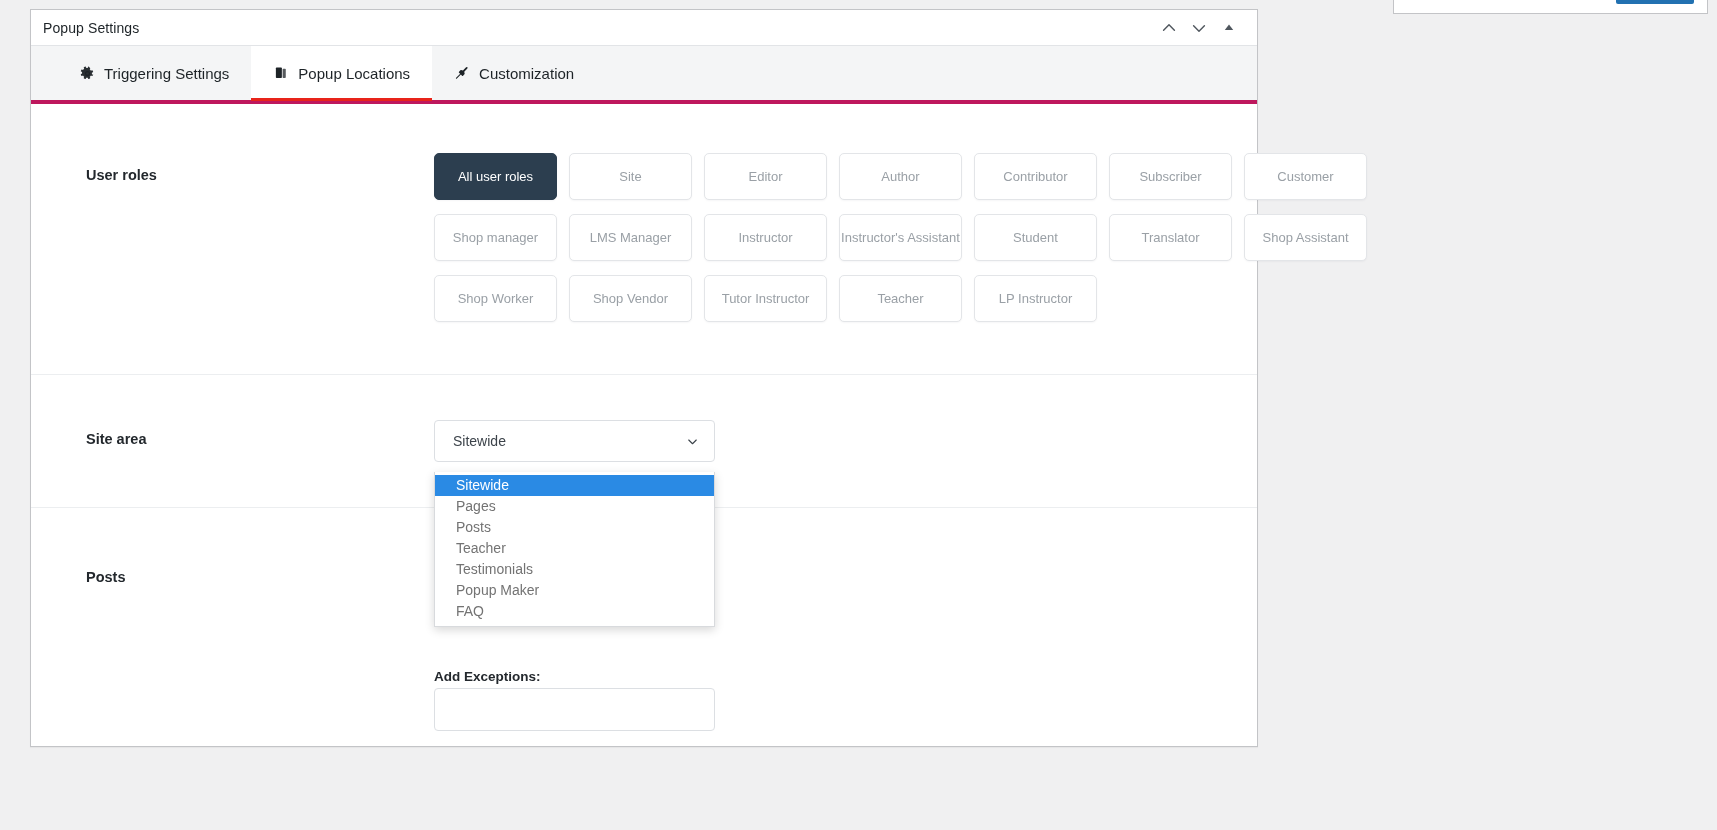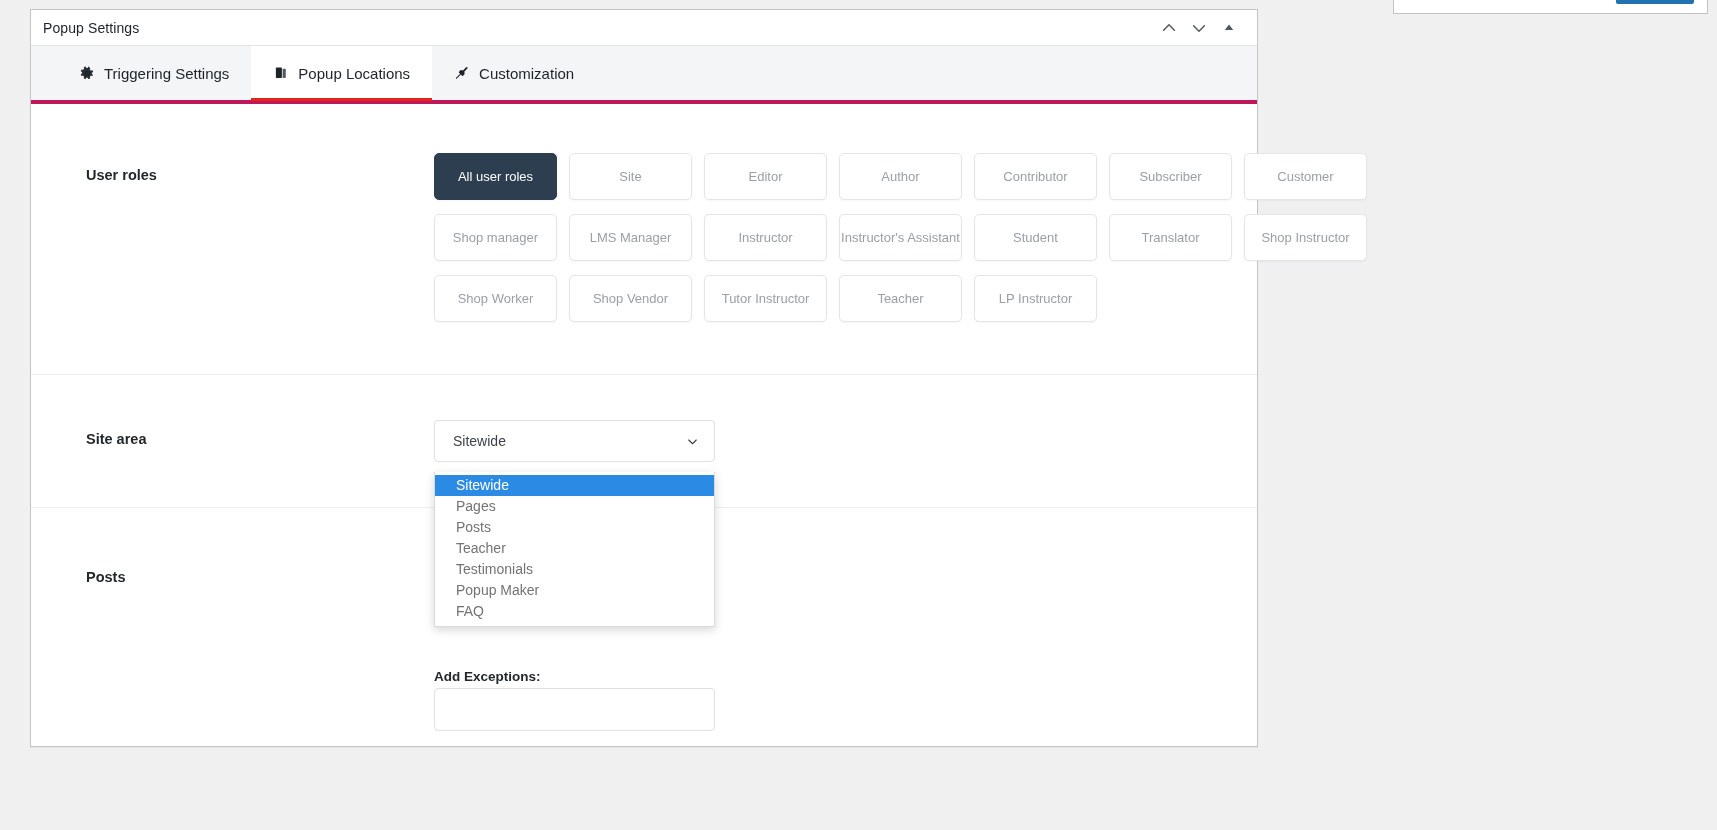--- a/index.html
+++ b/index.html
@@ -342,21 +342,21 @@
           <div class="role-chip">Author</div>
           <div class="role-chip">Contributor</div>
           <div class="role-chip">Subscriber</div>
           <div class="role-chip">Customer</div>
           <div class="role-chip">Shop manager</div>
           <div class="role-chip">LMS Manager</div>
           <div class="role-chip">Instructor</div>
           <div class="role-chip">Instructor's Assistant</div>
           <div class="role-chip">Student</div>
           <div class="role-chip">Translator</div>
-          <div class="role-chip">Shop Instructor</div>
+          <div class="role-chip">Shop Assistant</div>
           <div class="role-chip">Shop Worker</div>
           <div class="role-chip">Shop Vendor</div>
           <div class="role-chip">Tutor Instructor</div>
           <div class="role-chip">Teacher</div>
           <div class="role-chip">LP Instructor</div>
         </div>
       </div>
     </div>
 
     <div class="row sitearea-row row-sep">

